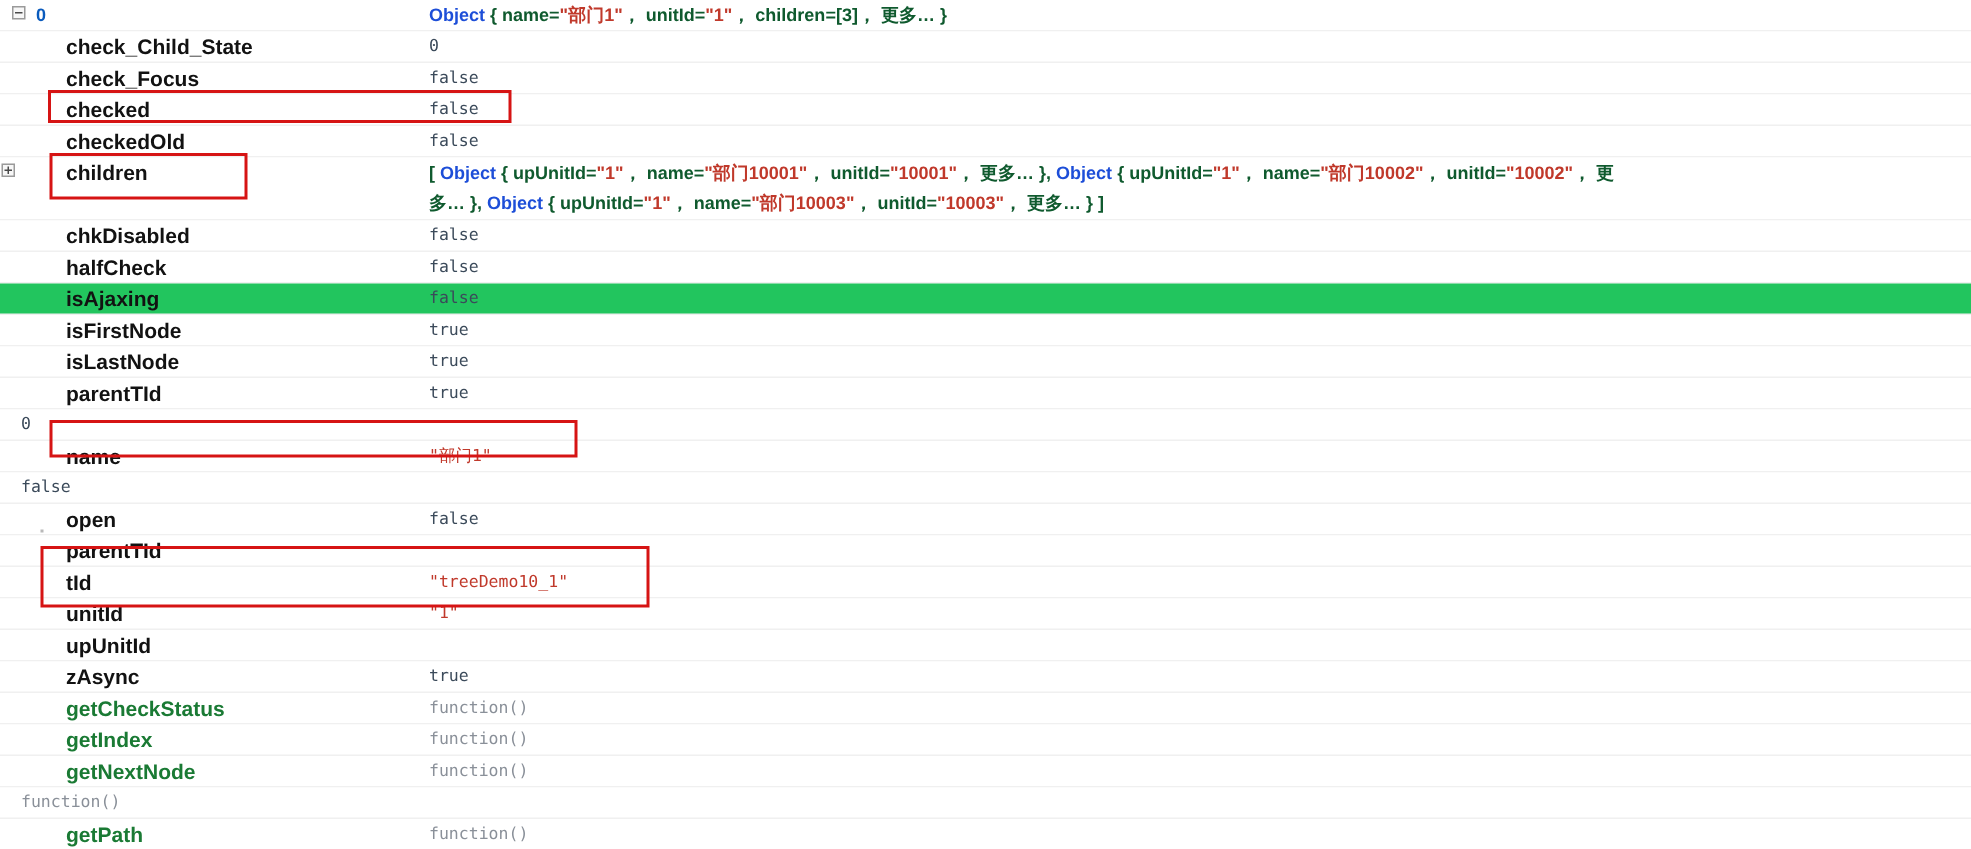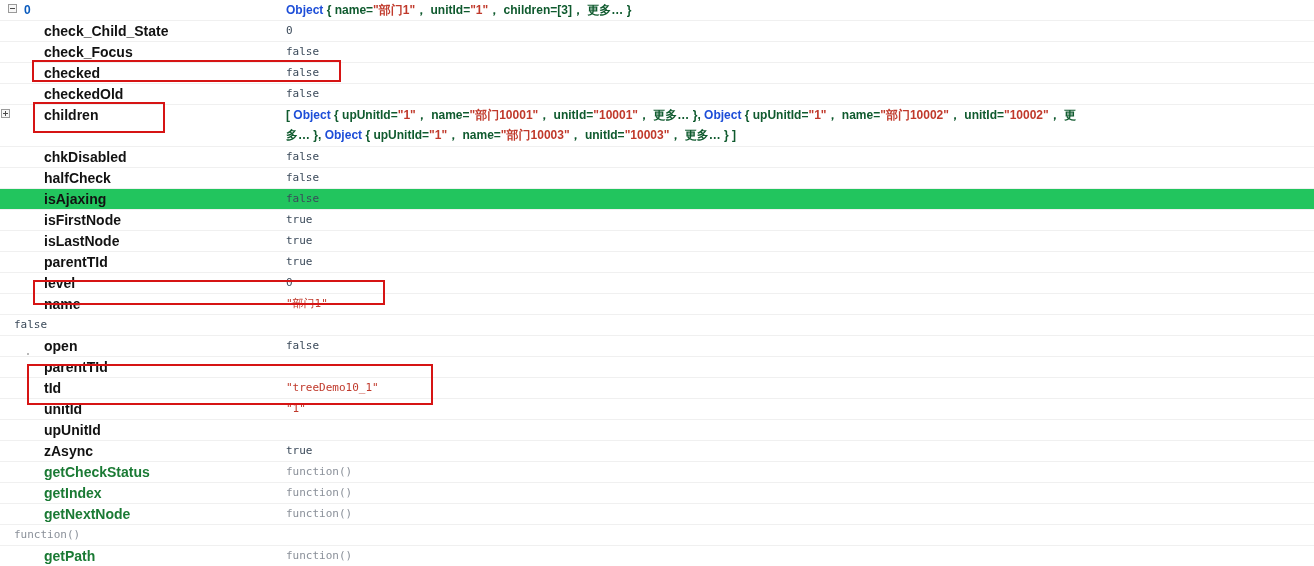--- a/index.html
+++ b/index.html
@@ -269,21 +269,20 @@
   </div>
 
   <div class="row">
     <div class="gutter"></div>
     <div class="prop-name">parentTId</div>
     <div class="prop-value">true</div>
   </div>
 
   <div class="row">
     <div class="gutter"></div>
-    <div class="prop-name">level</div>
     <div class="prop-value">0</div>
   </div>
 
   <div class="row">
     <div class="gutter"></div>
     <div class="prop-name">name</div>
     <div class="prop-value str">"部门1"</div>
   </div>
 
   <div class="row">

